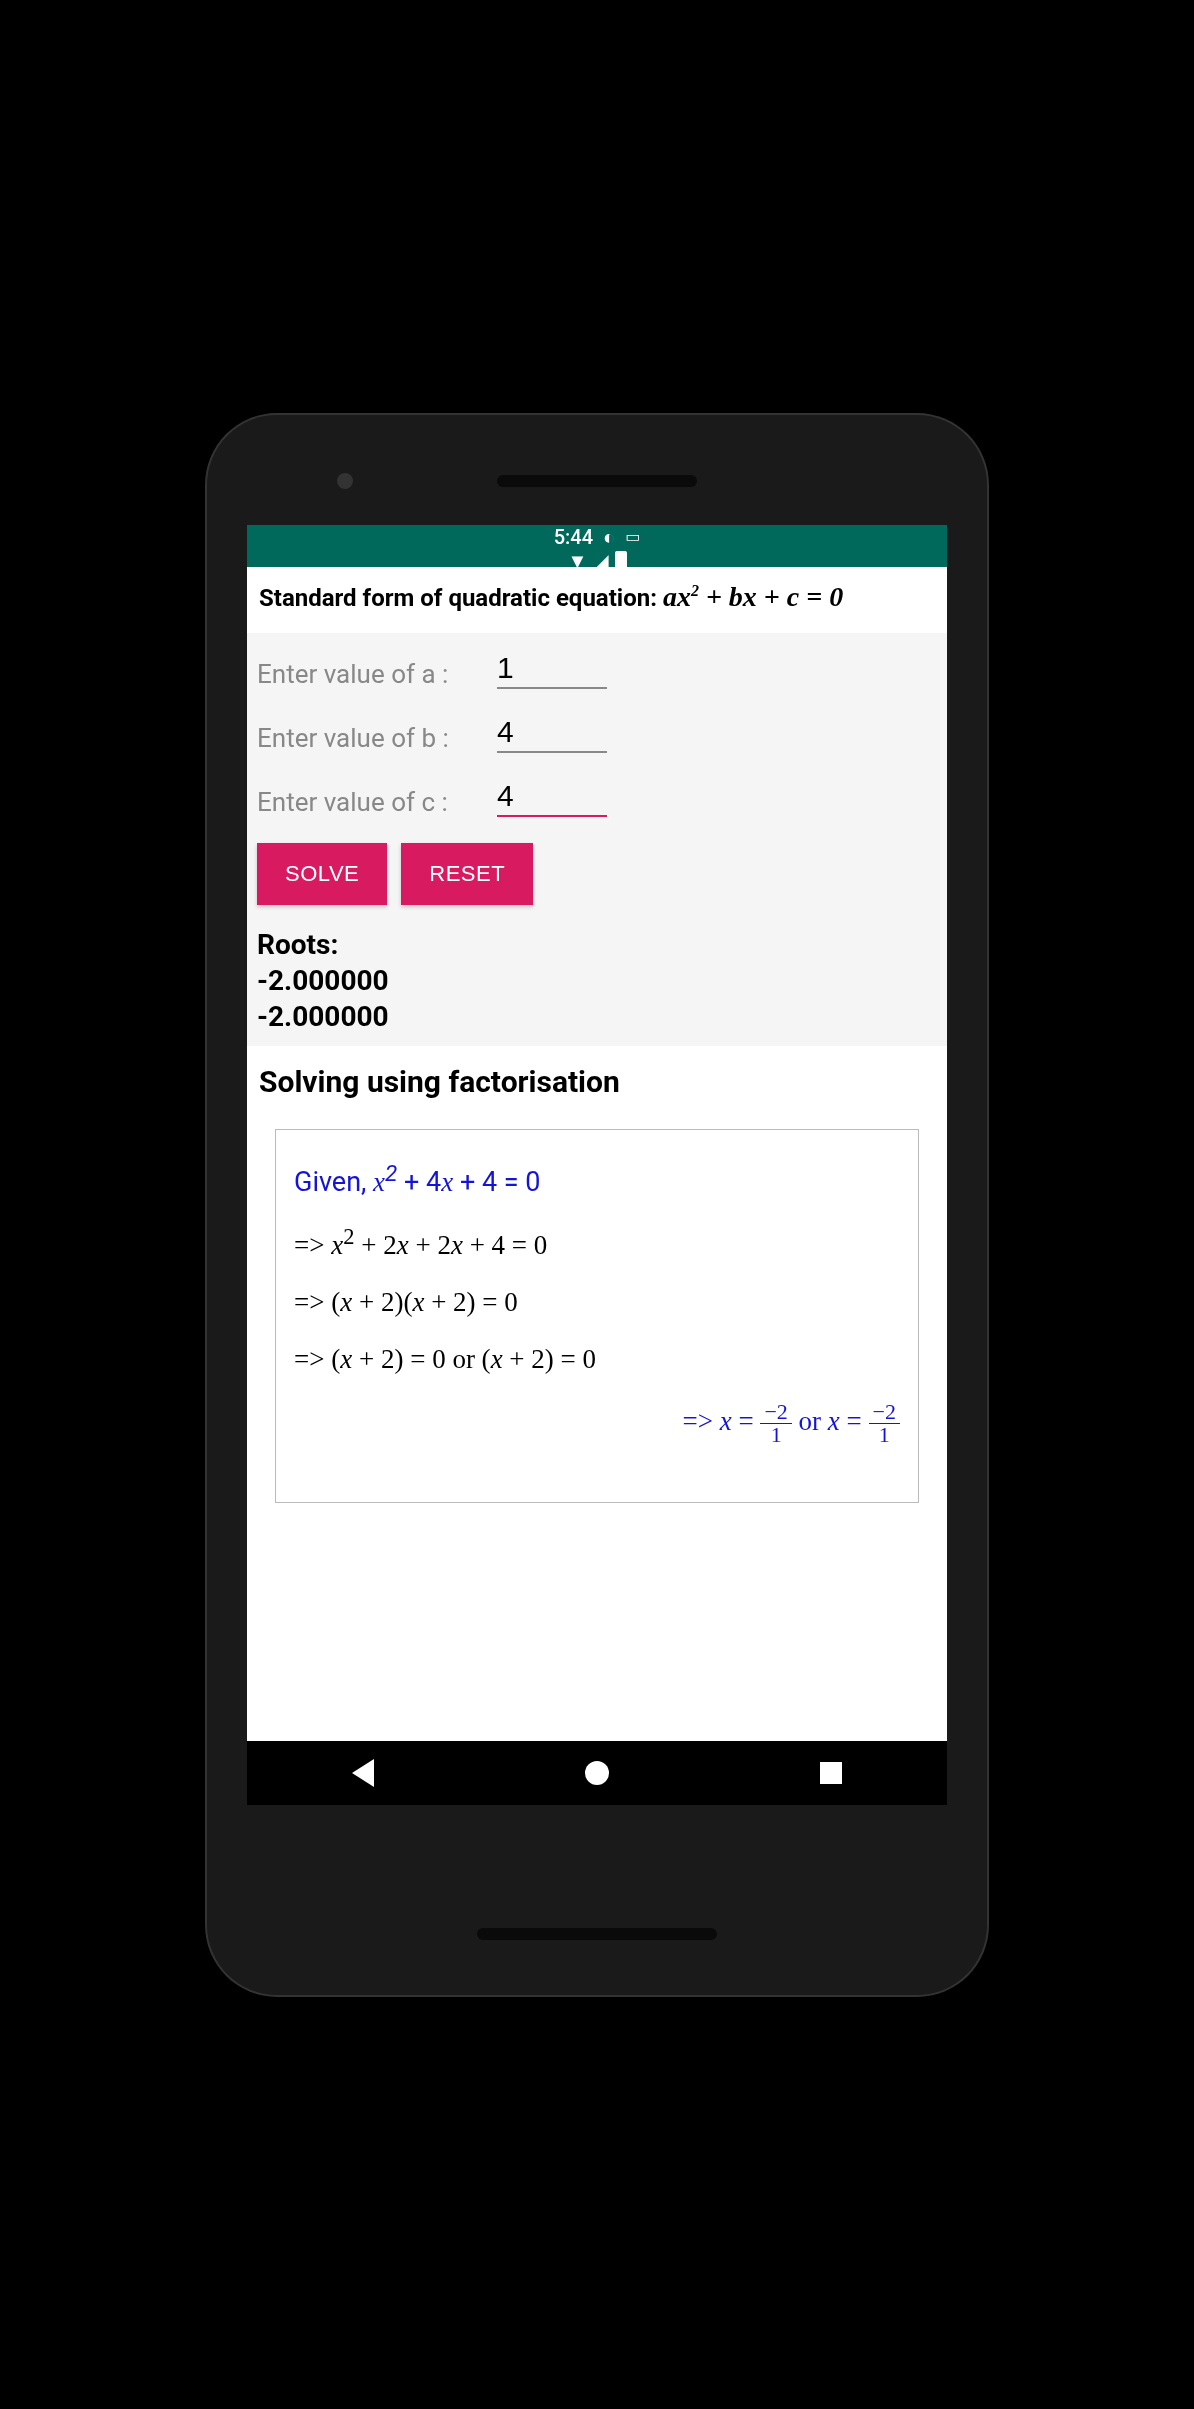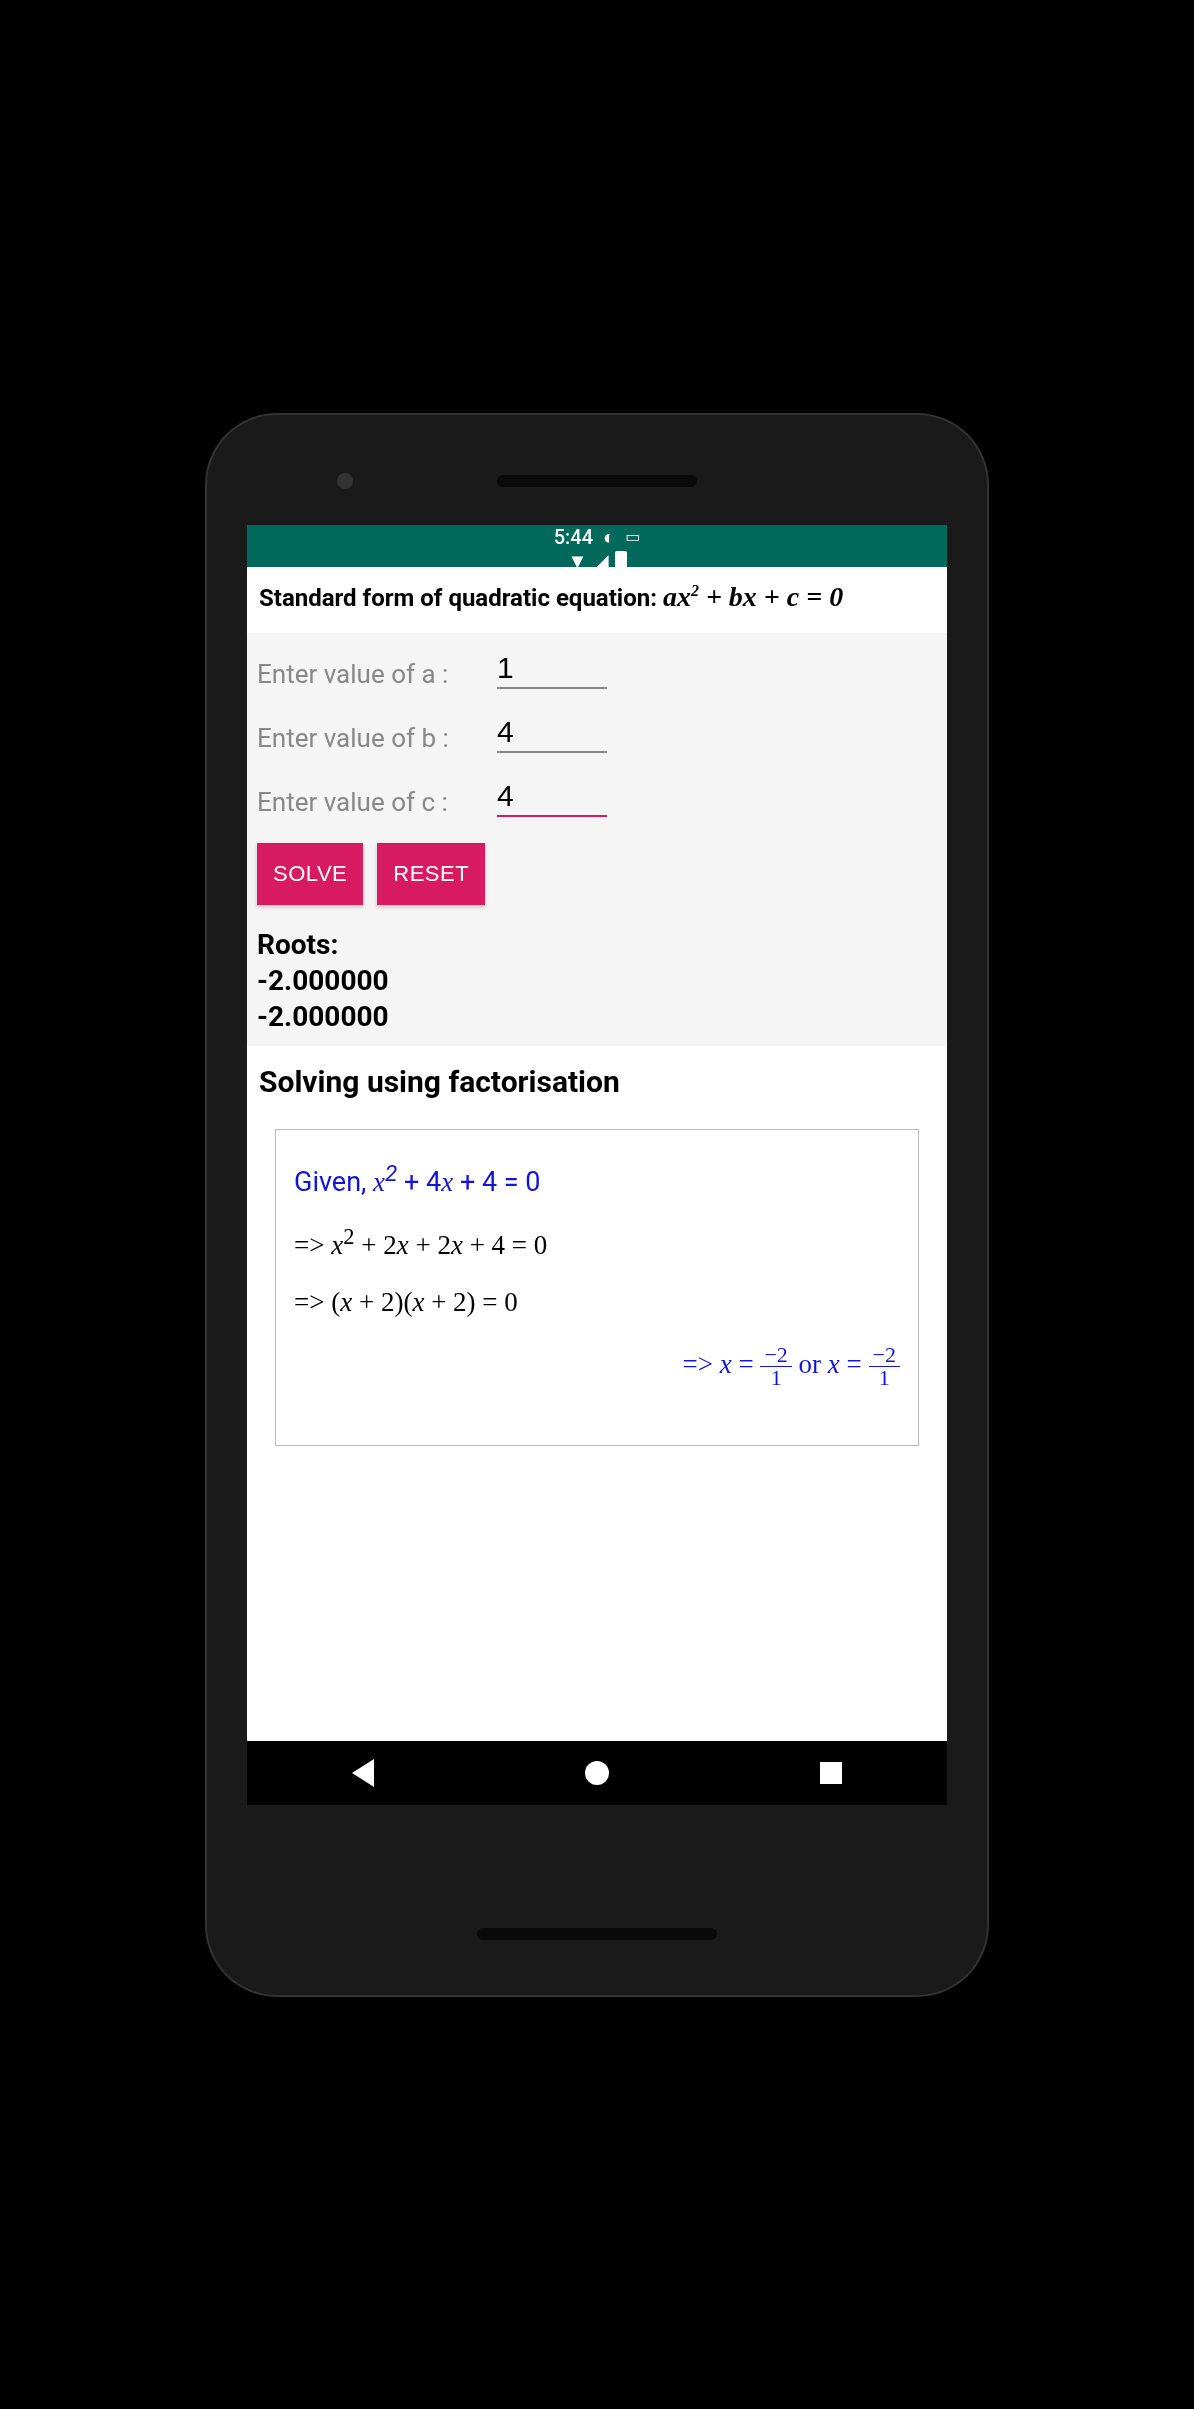--- a/index.html
+++ b/index.html
@@ -94,21 +94,21 @@
   width: 110px;
   padding-bottom: 2px;
   outline: none;
 }
 .input-field.focused { border-bottom: 2px solid #d81b60; color: #000; }
 .buttons { display: flex; gap: 14px; margin-top: 12px; margin-bottom: 22px; }
 .btn {
   background: #d81b60;
   color: #fff;
   border: none;
-  padding: 18px 16px;
+  padding: 18px 28px;
   font-size: 22px;
   font-weight: 500;
   letter-spacing: 0.5px;
   box-shadow: 0 2px 4px rgba(0,0,0,0.2);
 }
 .roots { font-size: 28px; font-weight: 700; color: #000; line-height: 1.3; }
 .method-title { font-size: 30px; font-weight: 700; margin-top: 18px; margin-bottom: 30px; }
 .solution-box {
   border: 1px solid #bbb;
   margin: 0 16px;
@@ -207,20 +207,21 @@
       </div>
 
       <div class="method-title">Solving using factorisation</div>
 
       <div class="solution-box">
         <div class="sol-line given">
           <span>Given, </span><span class="mth">x</span><sup style="font-style:italic;">2</sup> + 4<span class="mth">x</span> + 4 = 0
         </div>
         <div class="sol-line">=&gt; <span class="mth">x</span><sup>2</sup> + 2<span class="mth">x</span> + 2<span class="mth">x</span> + 4 = 0</div>
         <div class="sol-line">=&gt; (<span class="mth">x</span> + 2)(<span class="mth">x</span> + 2) = 0</div>
+        <div class="sol-line">=&gt; (<span class="mth">x</span> + 2) = 0 or (<span class="mth">x</span> + 2) = 0</div>
         <div class="sol-line blue">
           =&gt; <span class="mth">x</span> = 
           <span class="frac">
               <span class="num">−2</span>
               <span class="den">1</span>
             </span>
           or <span class="mth">x</span> = 
           <span class="frac">
               <span class="num">−2</span>
               <span class="den">1</span>

